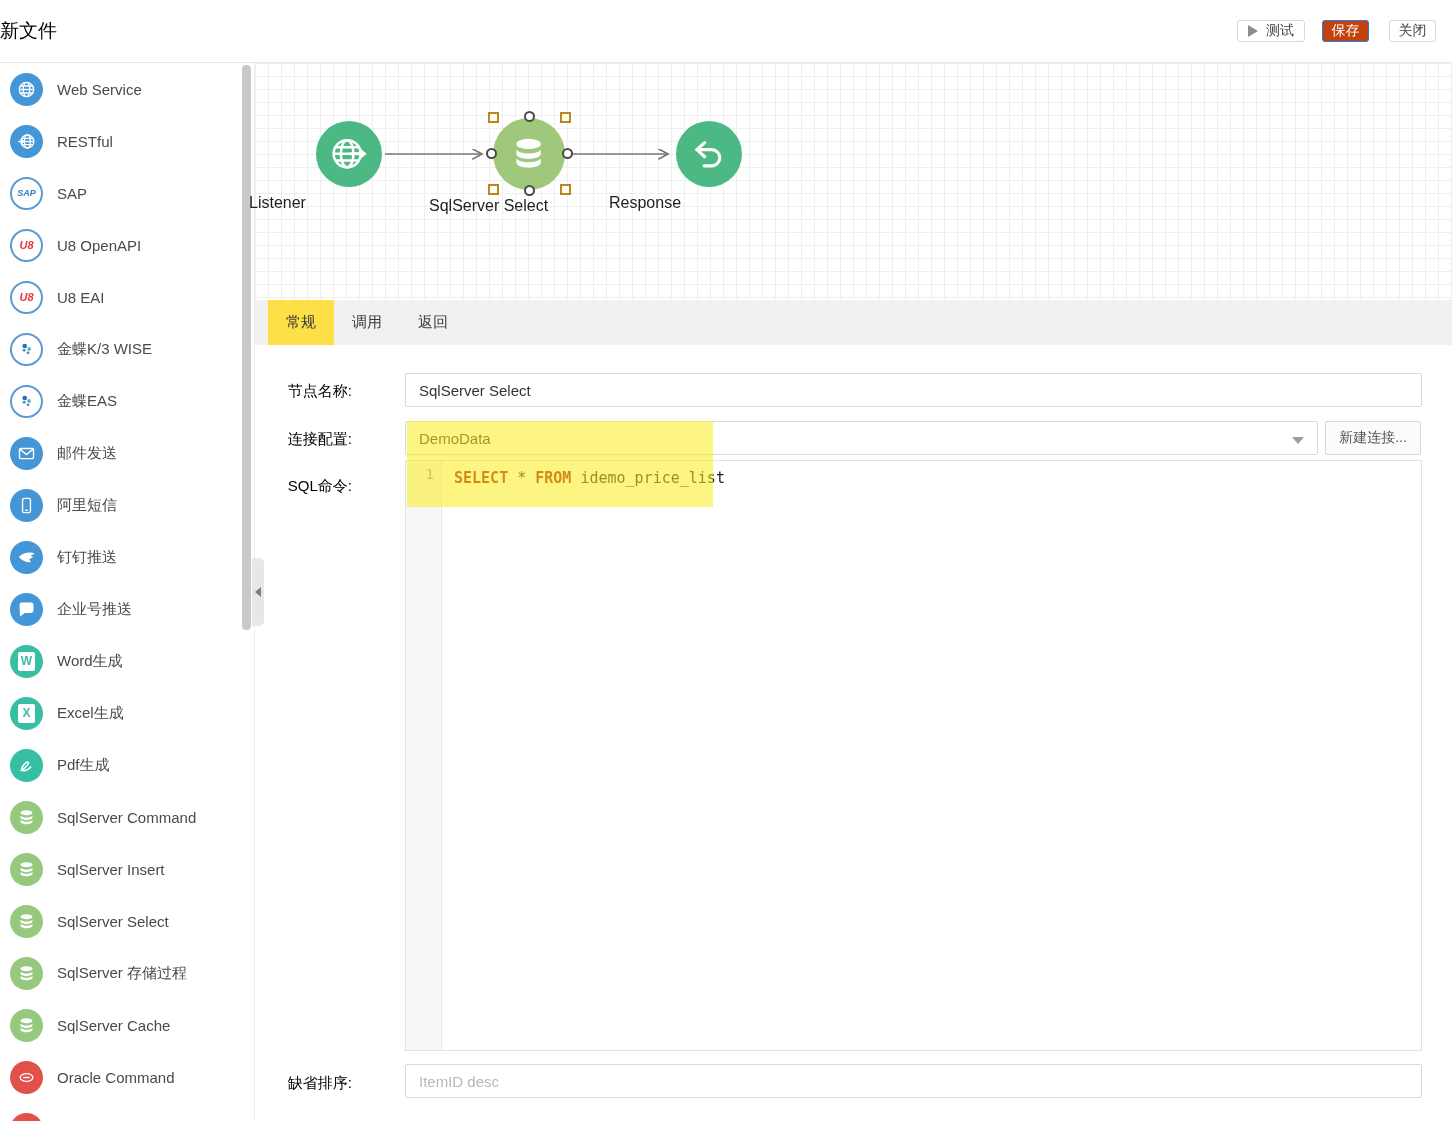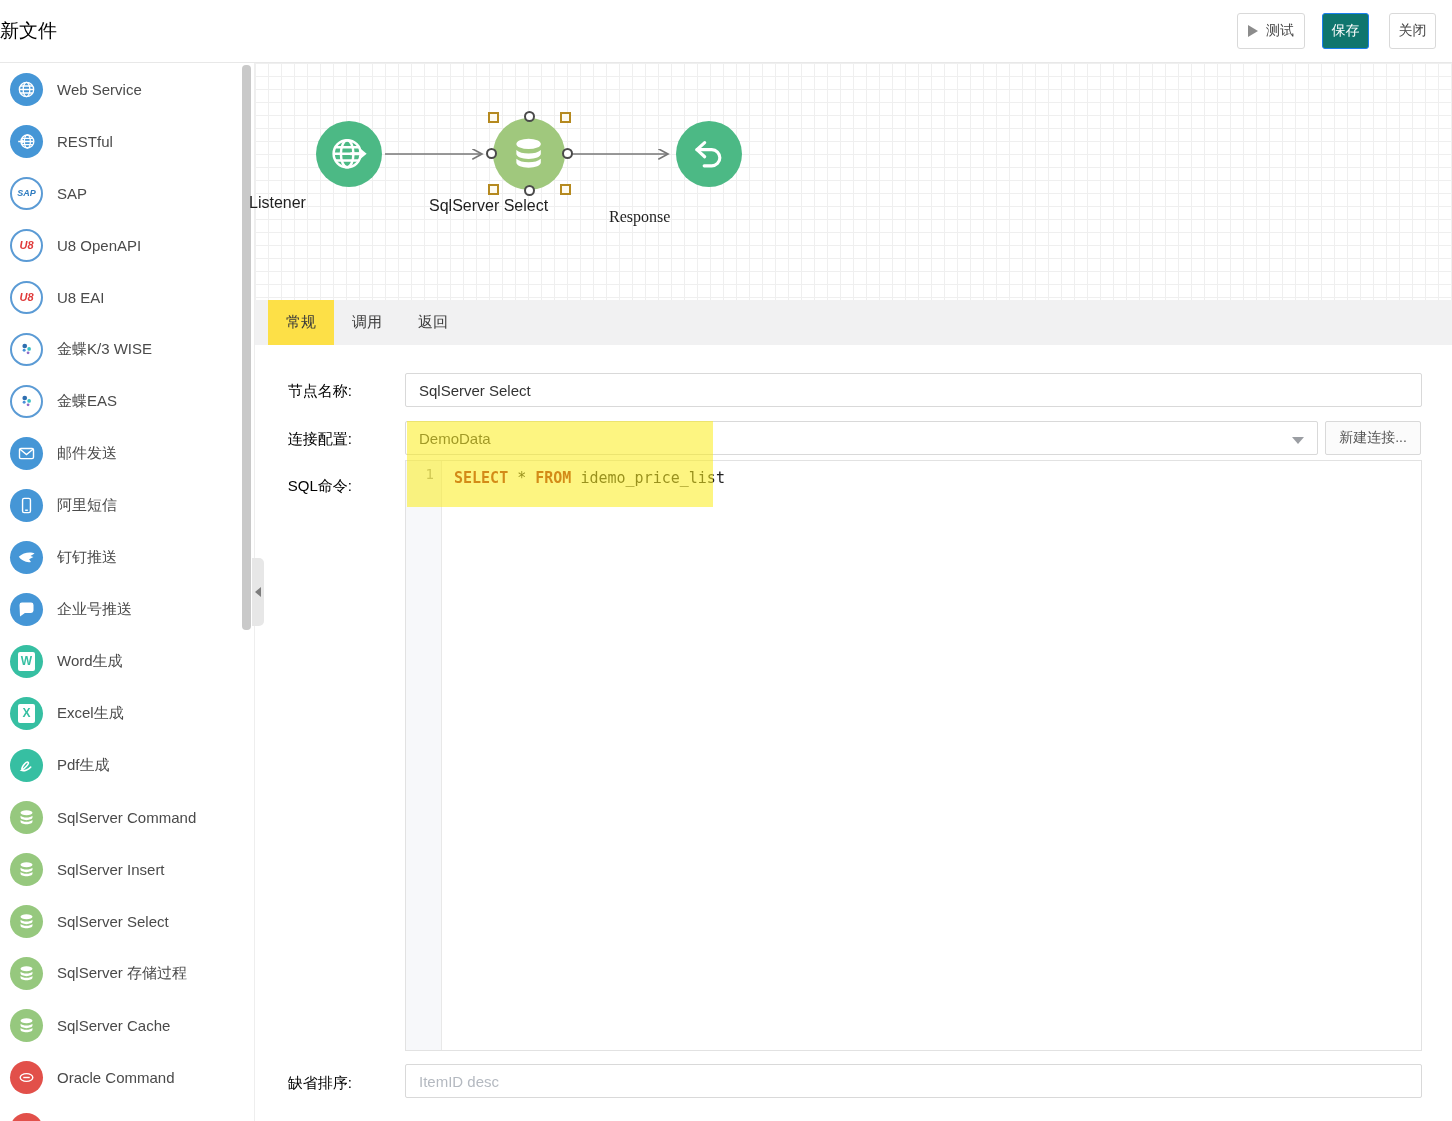--- a/index.html
+++ b/index.html
@@ -5,27 +5,27 @@
   * { box-sizing: border-box; margin: 0; padding: 0; }
   body { font-family: "Liberation Sans", sans-serif; background: #fff; }
   .app { position: relative; width: 1452px; height: 1121px; background: #fff; overflow: hidden; }
 
   
   .topbar { position: absolute; left: 0; top: 0; width: 1452px; height: 63px;
             background: #fff; border-bottom: 1px solid #e8e8e8;
             display: flex; align-items: center; }
   .app-title { font-size: 19px; color: #000000; }
   .topbar-btns { margin-left: auto; margin-right: 16px; display: flex; align-items: center; }
-  .btn { height: 36px; border-radius: 3px; font-size: 14px; display: flex; align-items: center;
+  .btn { height: 22px; border-radius: 3px; font-size: 14px; display: flex; align-items: center;
          justify-content: center; cursor: pointer; }
   .btn-ghost { background: #fff; border: 1px solid #d9d9d9; color: #444; }
   .btn-test { width: 68px; margin-right: 17px; gap: 8px; }
   .play-tri { width: 0; height: 0; border-left: 10px solid #8c8c8c;
               border-top: 6px solid transparent; border-bottom: 6px solid transparent; }
-  .btn-save { width: 47px; background: #0f766e; color: #fff; border: 1px solid #1b7ff0; margin-right: 20px; }
+  .btn-save { width: 47px; background: #c2410c; color: #fff; border: 1px solid #1b7ff0; margin-right: 20px; }
   .btn-close { width: 47px; }
 
   
   .sidebar { position: absolute; left: 0; top: 63px; width: 255px; height: 1058px;
              background: #fff; border-right: 1px solid #eee; overflow: hidden; }
   .sb-item { display: flex; align-items: center; height: 52px; padding-left: 10px; cursor: pointer; }
   .sb-icon { width: 33px; height: 33px; border-radius: 50%; flex: 0 0 33px;
              display: flex; align-items: center; justify-content: center; }
   .sb-icon svg { width: 21px; height: 21px; }
   .sb-icon.outline { background: #fff !important; border: 2px solid #5b9bd5; }
@@ -347,21 +347,21 @@
         </div>
         <div class="node-label" style="left: 174px; top: 134px;">SqlServer Select</div>
         <div class="node-circle" style="left: 421px; top: 58px; width: 66px; height: 66px; background: rgb(76, 185, 133);">
           <span style="display: flex; width: 100%; height: 100%; align-items: center; justify-content: center;">
             <svg viewBox="0 0 24 24" fill="none" stroke="#fff" stroke-width="1.9" stroke-linecap="round" stroke-linejoin="round" style="width: 60%; height: 60%;">
               <path d="M9.5 5.2L4.8 9.5l4.7 4.3"></path>
               <path d="M4.8 9.5h9a4.9 4.9 0 0 1 0 9.8H9.2"></path>
             </svg>
           </span>
         </div>
-        <div class="node-label" style="left: 354px; top: 145px; font-family: Liberation Serif, serif;">Response</div>
+        <div class="node-label" style="left: 354px; top: 131px;">Response</div>
       </div>
 
     <div>
       <div class="handle-sq" style="left:233px;top:49px"></div>
       <div class="handle-sq" style="left:305px;top:49px"></div>
       <div class="handle-sq" style="left:233px;top:121px"></div>
       <div class="handle-sq" style="left:305px;top:121px"></div>
       <div class="handle-ci" style="left:269px;top:48px"></div>
       <div class="handle-ci" style="left:231px;top:85px"></div>
       <div class="handle-ci" style="left:307px;top:85px"></div>

